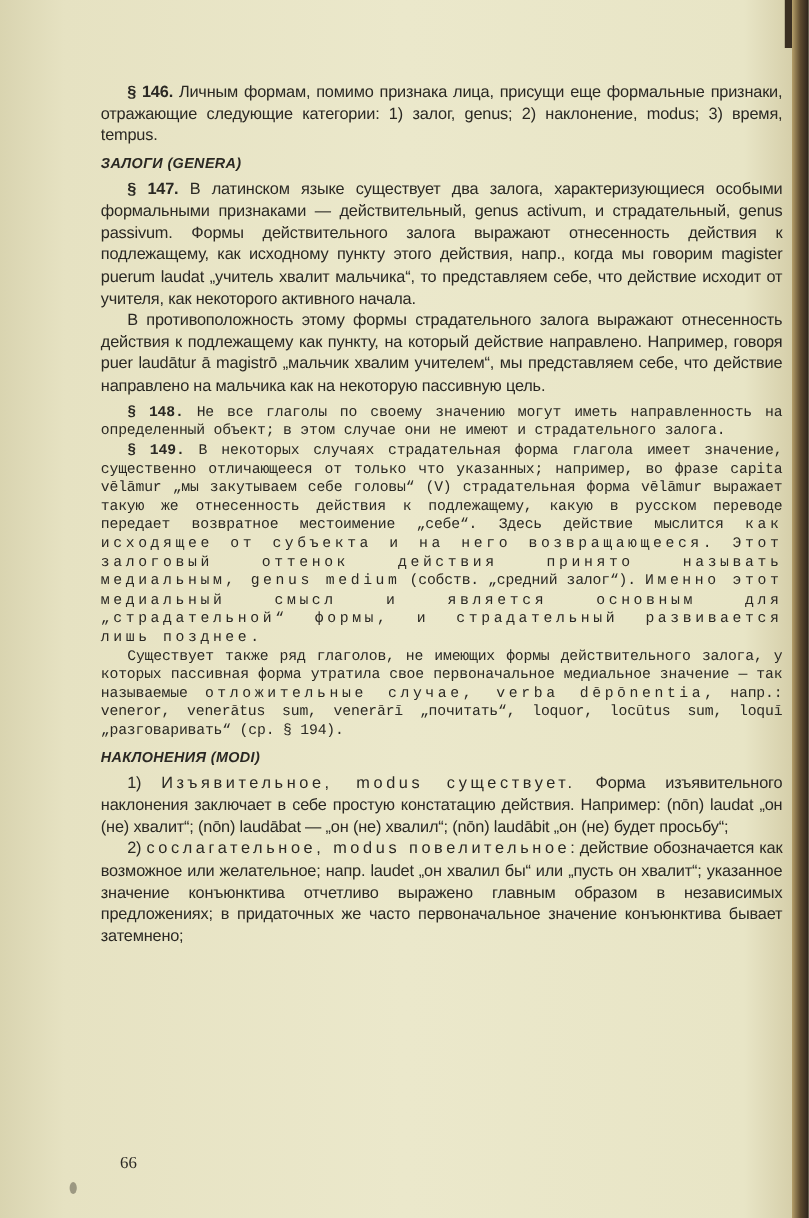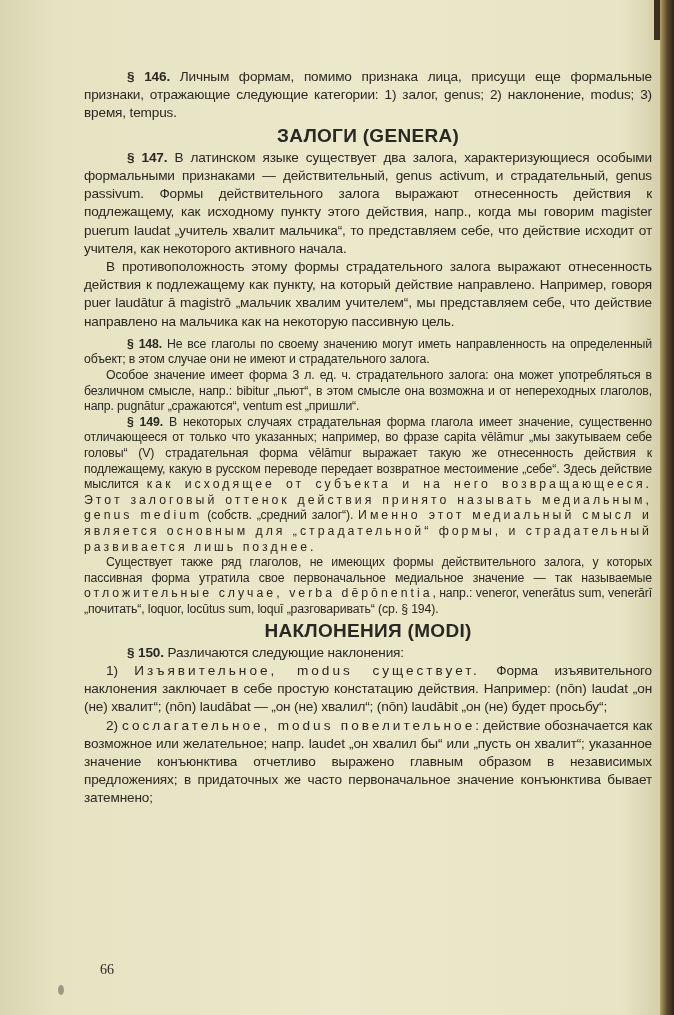--- a/index.html
+++ b/index.html
@@ -15,26 +15,27 @@
   }
   .spine-top { position:absolute; top:0; right:14px; width:6px; height:40px; background:#3a2f22; }
   .page {
     position:absolute; left:84px; top:68px; width:568px;
     font-size:13.6px; line-height:18.2px; text-align:justify;
     font-family: "Liberation Sans", "DejaVu Sans", sans-serif;
     letter-spacing:-0.15px;
   }
   p { margin:0; text-indent:22px; }
   .sp { letter-spacing:3px; }
-  .b { font-weight:bold;margin-left:21px; }
+  .b { font-weight:bold; }
   h2 {
-    margin:4px 0 4px 0; text-align:center; font-size:19px; font-weight:bold;
+    margin:4px 0 4px 0; text-align:left; font-size:12px; font-weight:bold;
     letter-spacing:0.3px;
+    font-style:italic;
   }
-  .small { font-size:12.3px; line-height:15.6px; }
+  .small { font-size:12.3px; line-height:15.6px;font-family:Liberation Mono, monospace; }
   .small p { text-indent:22px; }
   .pagenum { position:absolute; left:100px; top:962px; font-size:14px;
     font-family:"Liberation Serif", serif; }
   .smudge { position:absolute; left:58px; top:985px; width:6px; height:10px;
     background:#6b6857; border-radius:50%; opacity:0.6; }
   .gap { height:6px; }
 </style>
 </head>
 <body>
 
@@ -51,28 +52,26 @@
 
   <div>
     <p><span class="b">§ 147.</span> <span>В латинском языке существует два залога, характеризующиеся особыми формальными признаками — действительный, genus activum, и страдательный, genus passivum. Формы действительного залога выражают отнесенность действия к подлежащему, как исходному пункту этого действия, напр., когда мы говорим magister puerum laudat „учитель хвалит мальчика“, то представляем себе, что действие исходит от учителя, как некоторого активного начала.</span></p>
     <p>В противоположность этому формы страдательного залога выражают отнесенность действия к подлежащему как пункту, на который действие направлено. Например, говоря puer laudātur ā magistrō „мальчик хвалим учителем“, мы представляем себе, что действие направлено на мальчика как на некоторую пассивную цель.</p>
   </div>
 
   <div class="gap"></div>
 
   <div class="small">
     <p><span class="b">§ 148.</span> <span>Не все глаголы по своему значению могут иметь направленность на определенный объект; в этом случае они не имеют и страдательного залога.</span></p>
-    <p>Особое значение имеет форма 3 л. ед. ч. страдательного залога: она может употребляться в безличном смысле, напр.: bibitur „пьют“, в этом смысле она возможна и от непереходных глаголов, напр. pugnātur „сражаются“, ventum est „пришли“.</p>
     <p><span class="b">§ 149.</span> <span>В некоторых случаях страдательная форма глагола имеет значение, существенно отличающееся от только что указанных; например, во фразе capita vēlāmur „мы закутываем себе головы“ (V) страдательная форма vēlāmur выражает такую же отнесенность действия к подлежащему, какую в русском переводе передает возвратное местоимение „себе“. Здесь действие мыслится </span><span class="sp">как исходящее от субъекта и на него возвращающееся. Этот залоговый оттенок действия принято называть медиальным, genus medium</span><span> (собств. „средний залог“). </span><span class="sp">Именно этот медиальный смысл и является основным для „страдательной“ формы, и страдательный развивается лишь позднее.</span></p>
     <p><span>Существует также ряд глаголов, не имеющих формы действительного залога, у которых пассивная форма утратила свое первоначальное медиальное значение — так называемые </span><span class="sp">отложительные случае, verba dēpōnentia</span><span>, напр.: veneror, venerātus sum, venerārī „почитать“, loquor, locūtus sum, loquī „разговаривать“ (ср. § 194).</span></p>
   </div>
 
   <h2>НАКЛОНЕНИЯ (MODI)</h2>
 
   <div>
-    <p><span class="b">§ 150.</span> <span>Различаются следующие наклонения:</span></p>
     <p><span>1) </span><span class="sp">Изъявительное, modus существует.</span><span> Форма изъявительного наклонения заключает в себе простую констатацию действия. Например: (nōn) laudat „он (не) хвалит“; (nōn) laudābat — „он (не) хвалил“; (nōn) laudābit „он (не) будет просьбу“;</span></p>
     <p><span>2) </span><span class="sp">сослагательное, modus повелительное</span><span>: действие обозначается как возможное или желательное; напр. laudet „он хвалил бы“ или „пусть он хвалит“; указанное значение конъюнктива отчетливо выражено главным образом в независимых предложениях; в придаточных же часто первоначальное значение конъюнктива бывает затемнено;</span></p>
   </div>
 </div>
 
 <div class="pagenum">66</div>
 <div class="smudge"></div>
 
 </body></html>

